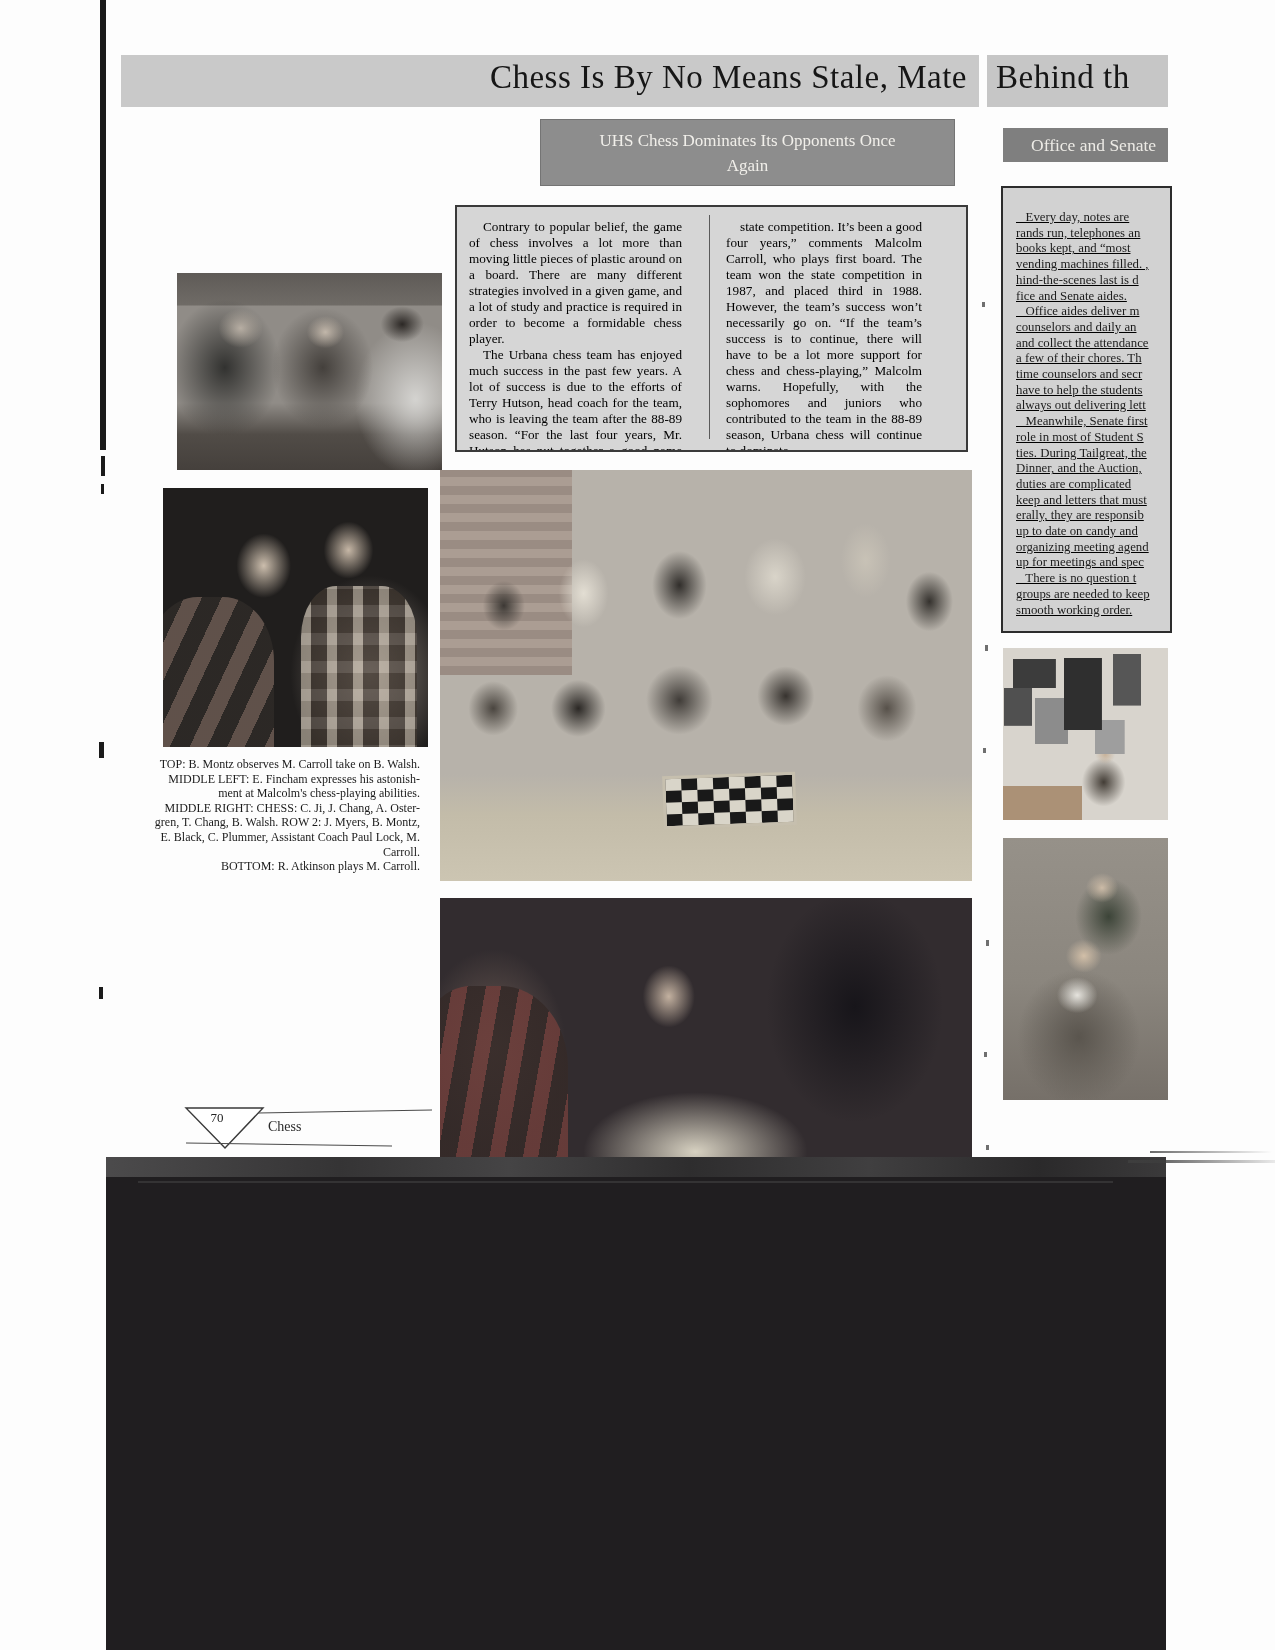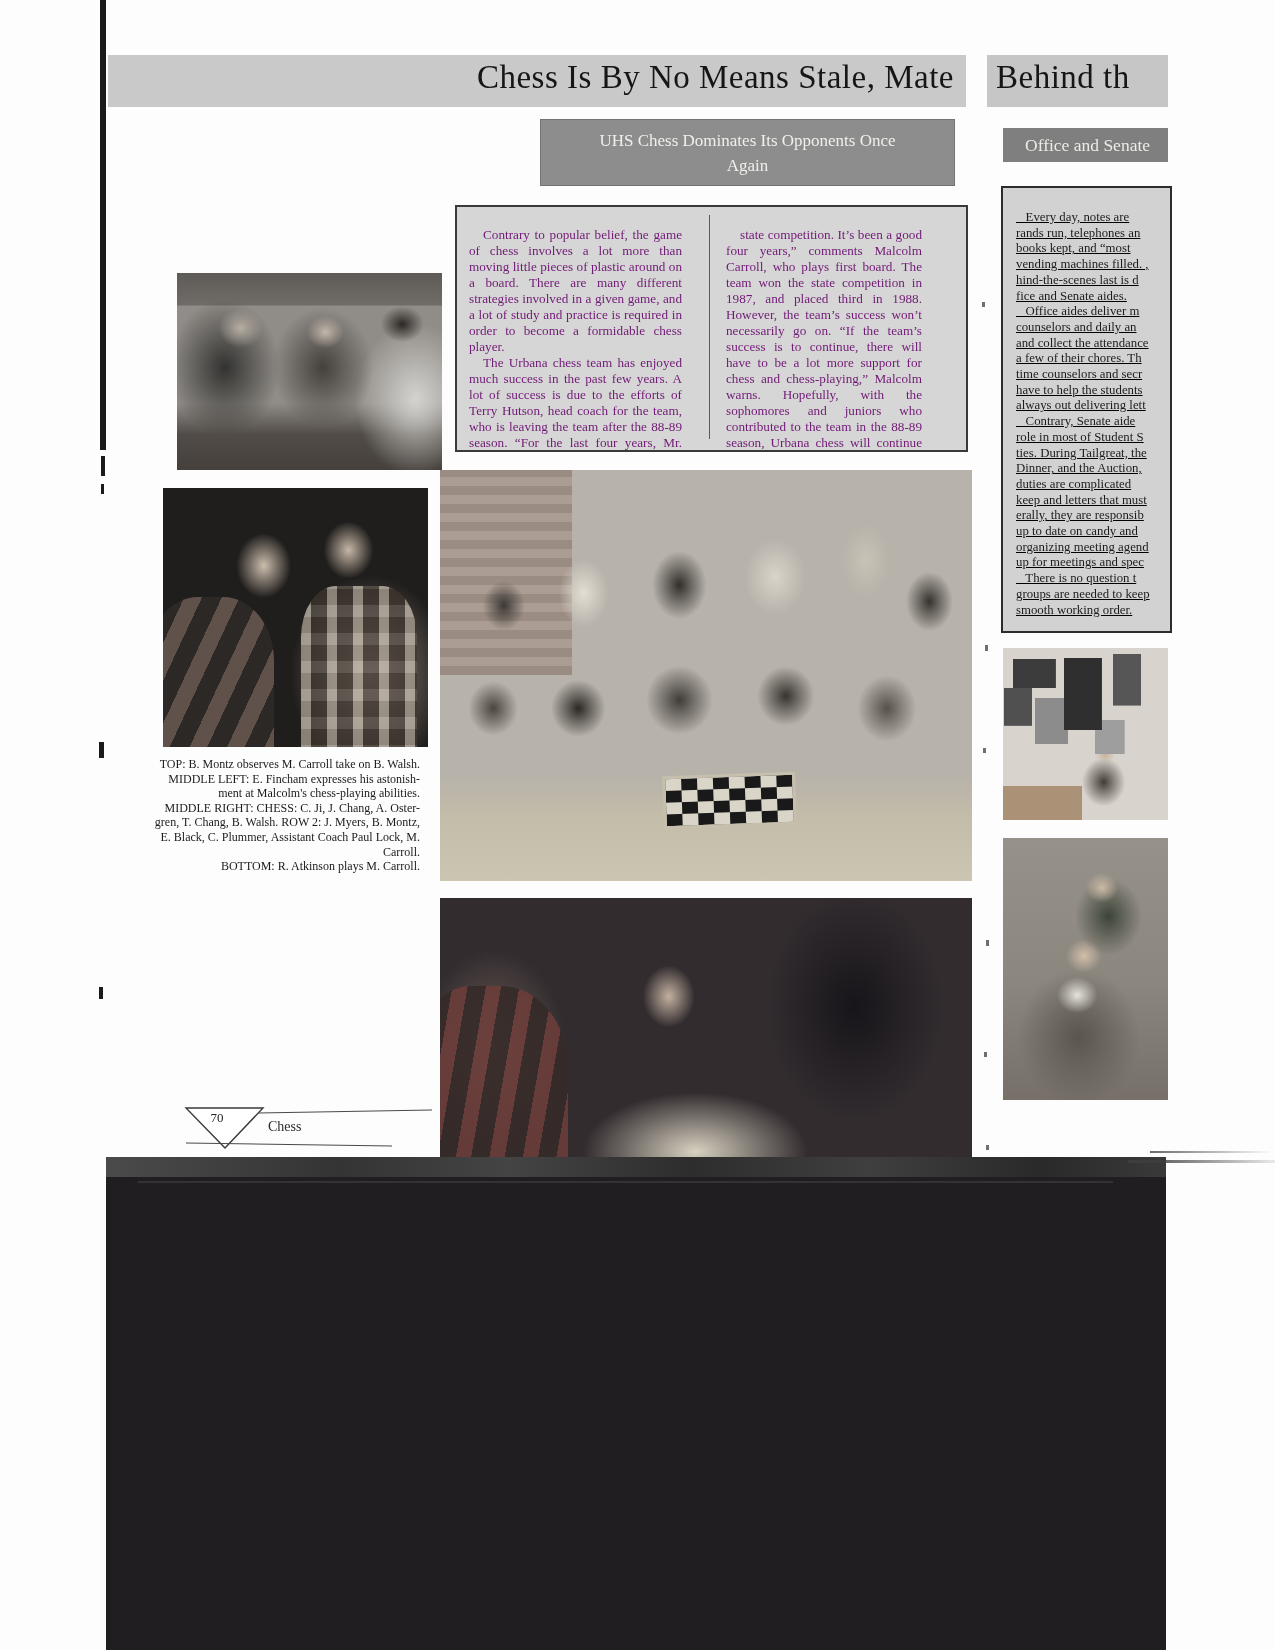--- a/index.html
+++ b/index.html
@@ -7,43 +7,43 @@
     position:relative; width:1275px; height:1650px; background:#fdfdfd;
     font-family:"Liberation Serif","DejaVu Serif",serif; overflow:hidden;
   }
   .abs { position:absolute; }
 
   
   .banner { background:#c9c9c9; }
   .banner-title {
     font-size:33px; color:#161616; letter-spacing:.5px; white-space:nowrap;
   }
-  #banner-left { left:108px; top:55px; width:858px; height:52px; }
+  #banner-left { left:121px; top:55px; width:858px; height:52px; }
   #banner-left .banner-title { position:absolute; right:12px; top:4px; }
   #banner-right { left:987px; top:55px; width:181px; height:52px; background:#c6c6c6; overflow:hidden; }
   #banner-right .banner-title { position:absolute; left:9px; top:4px; }
 
   
   #uhs-box {
     left:540px; top:119px; width:415px; height:67px; background:#8d8d8d;
     border:1px solid #747474; box-sizing:border-box; text-align:center;
     color:#f1efea; font-size:17px; line-height:25px; padding-top:8px;
   }
   #office-box {
     left:1003px; top:128px; width:165px; height:34px; background:#7f7f7f;
-    color:#edebe6; font-size:17.5px; line-height:34px; padding-left:22px;
+    color:#edebe6; font-size:17.5px; line-height:34px; padding-left:28px;
     overflow:hidden; white-space:nowrap; box-sizing:border-box;
   }
 
   
   #article-box {
     left:455px; top:205px; width:513px; height:247px; background:#d6d6d6;
     border:2px solid #3a3a3a; box-sizing:border-box; overflow:hidden;
   }
-  .article-col { position:absolute; top:20px; color:#701a75; font-size:13.2px; line-height:16px; text-align:justify; }
+  .article-col { position:absolute; top:12px; color:#000000; font-size:13.2px; line-height:16px; text-align:justify; }
   #article-col1 { left:12px;  width:213px; }
   #article-col2 { left:269px; width:196px; }
   .article-col p { margin:0; text-indent:14px; }
   #col-divider { position:absolute; left:252px; top:8px; width:1px; height:224px; background:#5a5a5a; }
 
   
   #sidebar-box {
     left:1001px; top:186px; width:171px; height:447px; background:#d2d2d2;
     border:2px solid #2c2c2c; box-sizing:border-box; overflow:hidden;
   }
@@ -226,21 +226,21 @@
         <div class="sidebar-line">vending machines filled. ,</div>
         <div class="sidebar-line">hind-the-scenes last is d</div>
         <div class="sidebar-line">fice and Senate aides.</div>
         <div class="sidebar-line">   Office aides deliver m</div>
         <div class="sidebar-line">counselors and daily an</div>
         <div class="sidebar-line">and collect the attendance</div>
         <div class="sidebar-line">a few of their chores. Th</div>
         <div class="sidebar-line">time counselors and secr</div>
         <div class="sidebar-line">have to help the students</div>
         <div class="sidebar-line">always out delivering lett</div>
-        <div class="sidebar-line">   Contrary, Senate aide</div>
+        <div class="sidebar-line">   Meanwhile, Senate first</div>
         <div class="sidebar-line">role in most of Student S</div>
         <div class="sidebar-line">ties. During Tailgreat, the</div>
         <div class="sidebar-line">Dinner, and the Auction,</div>
         <div class="sidebar-line">duties are complicated</div>
         <div class="sidebar-line">keep and letters that must</div>
         <div class="sidebar-line">erally, they are responsib</div>
         <div class="sidebar-line">up to date on candy and</div>
         <div class="sidebar-line">organizing meeting agend</div>
         <div class="sidebar-line">up for meetings and spec</div>
         <div class="sidebar-line">   There is no question t</div>

